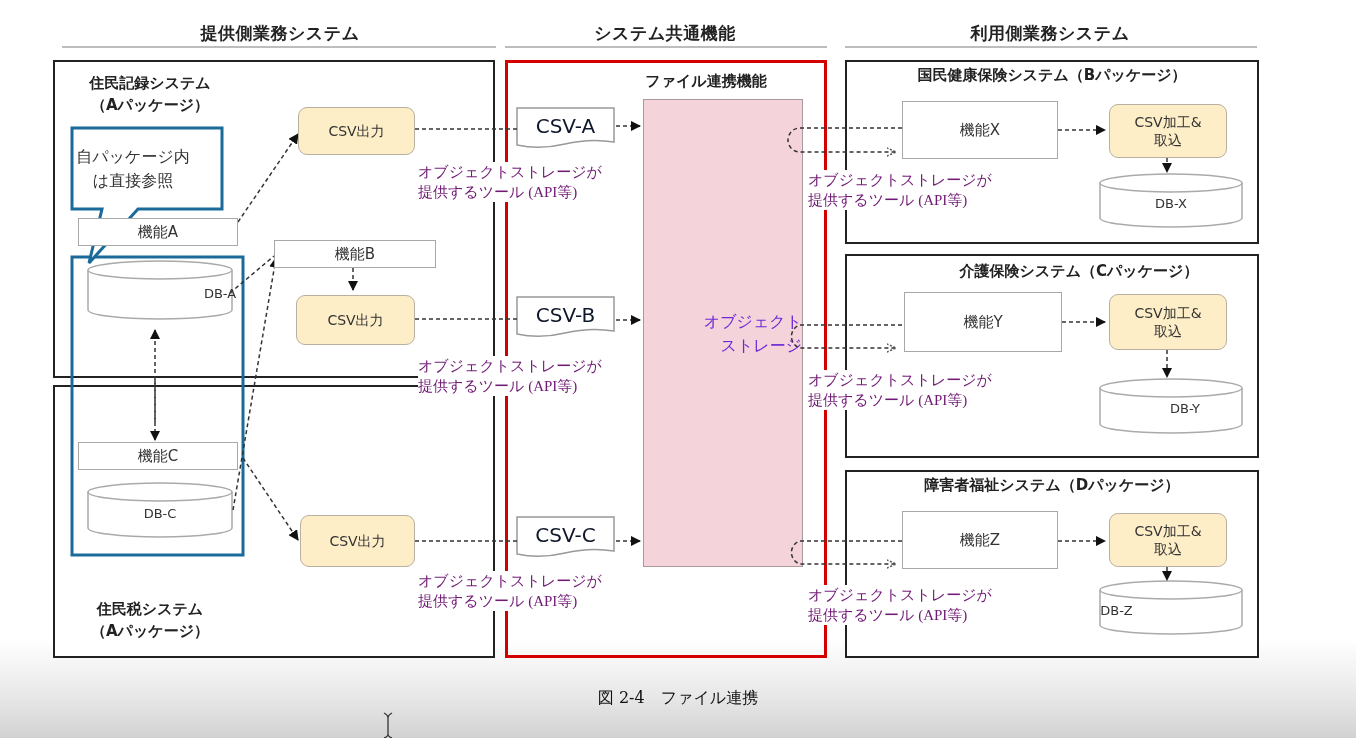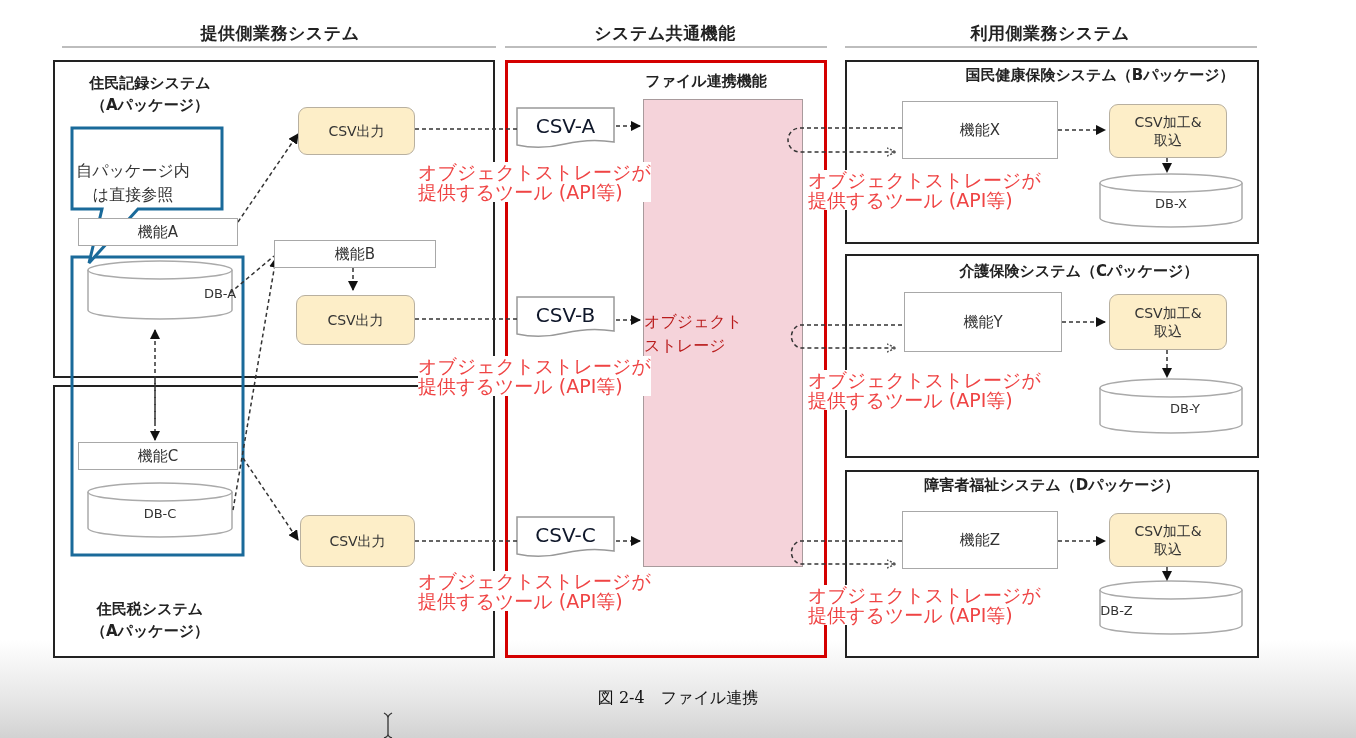--- a/index.html
+++ b/index.html
@@ -17,23 +17,23 @@
   .col-rule { position: absolute; top: 46px; height: 2px; background: #bdbdbd; }
   .sysbox { position: absolute; border: 2px solid #222; background: #fff; box-sizing: border-box; }
   .redbox { position: absolute; border: 3px solid #d40000; box-sizing: border-box; background: transparent; }
   .sys-label { position: absolute; font-size: 15px; font-weight: bold; color: #222; text-align: center; line-height: 22px; }
   .func { position: absolute; background: #fff; border: 1.5px solid #a8a8a8; box-sizing: border-box;
     font-size: 15px; color: #333; display: flex; align-items: center; justify-content: center; }
   .csvout { position: absolute; background: #fdeec8; border: 1.5px solid #b8b0a0; border-radius: 9px;
     box-sizing: border-box; font-size: 14px; color: #333; display: flex; align-items: center; justify-content: center; text-align: center; line-height: 18px; }
   .db-label { position: absolute; left: 0; right: 0; text-align: center; font-size: 13px; color: #333; }
   .doc-label { position: absolute; left: 0; right: 0; top: 8px; text-align: center; font-size: 20px; color: #0f172a; }
-  .note { position: absolute; font-size: 19px; color: #ef4444; line-height: 20px; background: #fff; white-space: nowrap; }
+  .note { position: absolute; font-size: 15px; color: #701a75; line-height: 20px; background: #fff; white-space: nowrap; font-family: Liberation Serif, serif; }
   .storage { position: absolute; background: #f5d3da; border: 1.5px solid #a89a9c; box-sizing: border-box; }
-  .storage-label { position: absolute; left: 0; right: 0; text-align: left; font-size: 16px; color: #b91c1c; line-height: 24px; }
+  .storage-label { position: absolute; left: 0; right: 0; text-align: right; font-size: 16px; color: #6d28d9; line-height: 24px; }
   .callout-text { position: absolute; font-size: 16px; color: #333; text-align: center; line-height: 24px; }
   .caption { position: absolute; top: 688px; left: 0; width: 1356px; text-align: center;
     font-family: "DejaVu Serif", "Liberation Serif", serif; font-size: 16px; color: #111; }
   svg.overlay { position: absolute; left: 0; top: 0; pointer-events: none; }
 </style>
 </head>
 <body>
 
 <div class="col-title" style="left:60px;width:440px;">提供側業務システム</div>
 <div class="col-rule" style="left:62px;width:434px;"></div>
@@ -61,21 +61,21 @@
   <div class="storage-label" style="top:210px;">
     <div>オブジェクト</div>
     <div>ストレージ</div>
   </div>
 </div>
 
 <div class="sysbox" style="left:845px;top:60px;width:414px;height:184px;"></div>
 <div class="sysbox" style="left:845px;top:254px;width:414px;height:204px;"></div>
 <div class="sysbox" style="left:845px;top:470px;width:414px;height:188px;"></div>
 
-<div class="sys-label" style="left:845px;top:64px;width:414px;padding-left:48px;">国民健康保険システム（Bパッケージ）</div>
+<div class="sys-label" style="left:845px;top:64px;width:414px;">国民健康保険システム（Bパッケージ）</div>
 <div class="sys-label" style="left:845px;top:260px;width:414px;padding-left:27px;">介護保険システム（Cパッケージ）</div>
 <div class="sys-label" style="left:845px;top:474px;width:414px;">障害者福祉システム（Dパッケージ）</div>
 
 <svg class="overlay" width="1356" height="738">
   <defs>
     <marker id="arr" viewBox="0 0 10 10" refX="9" refY="5" markerWidth="7" markerHeight="7" orient="auto-start-reverse">
       <path d="M0,0 L10,5 L0,10 z" fill="#111"></path>
     </marker>
     <marker id="arrOpen" viewBox="0 0 10 10" refX="9" refY="5" markerWidth="7" markerHeight="7" orient="auto">
       <path d="M0,1 L9,5 L0,9" fill="none" stroke="#555" stroke-width="1.5" stroke-dasharray="2,1.5"></path>
@@ -138,21 +138,21 @@
     <line x1="1058" y1="130" x2="1105" y2="130" marker-end="url(#arr)"></line>
     <line x1="1062" y1="322" x2="1105" y2="322" marker-end="url(#arr)"></line>
     <line x1="1058" y1="541" x2="1105" y2="541" marker-end="url(#arr)"></line>
 
     <line x1="1167" y1="158" x2="1167" y2="172" marker-end="url(#arr)"></line>
     <line x1="1167" y1="350" x2="1167" y2="377" marker-end="url(#arr)"></line>
     <line x1="1167" y1="567" x2="1167" y2="580" marker-end="url(#arr)"></line>
   </g>
 </svg>
 
-<div class="callout-text" style="left:72px;top:159px;width:122px;">
+<div class="callout-text" style="left:72px;top:145px;width:122px;">
   <div>自パッケージ内</div>
   <div>は直接参照</div>
 </div>
 
 <div class="func" style="left:78px;top:218px;width:160px;height:28px;">機能A</div>
 <div class="func" style="left:274px;top:240px;width:162px;height:28px;">機能B</div>
 <div class="func" style="left:78px;top:442px;width:160px;height:28px;">機能C</div>
 
 <div class="db-label" style="left:88px;width:168px;top:286px;padding-left:48px;">DB-A</div>
 <div class="db-label" style="left:88px;width:144px;top:506px;">DB-C</div>

